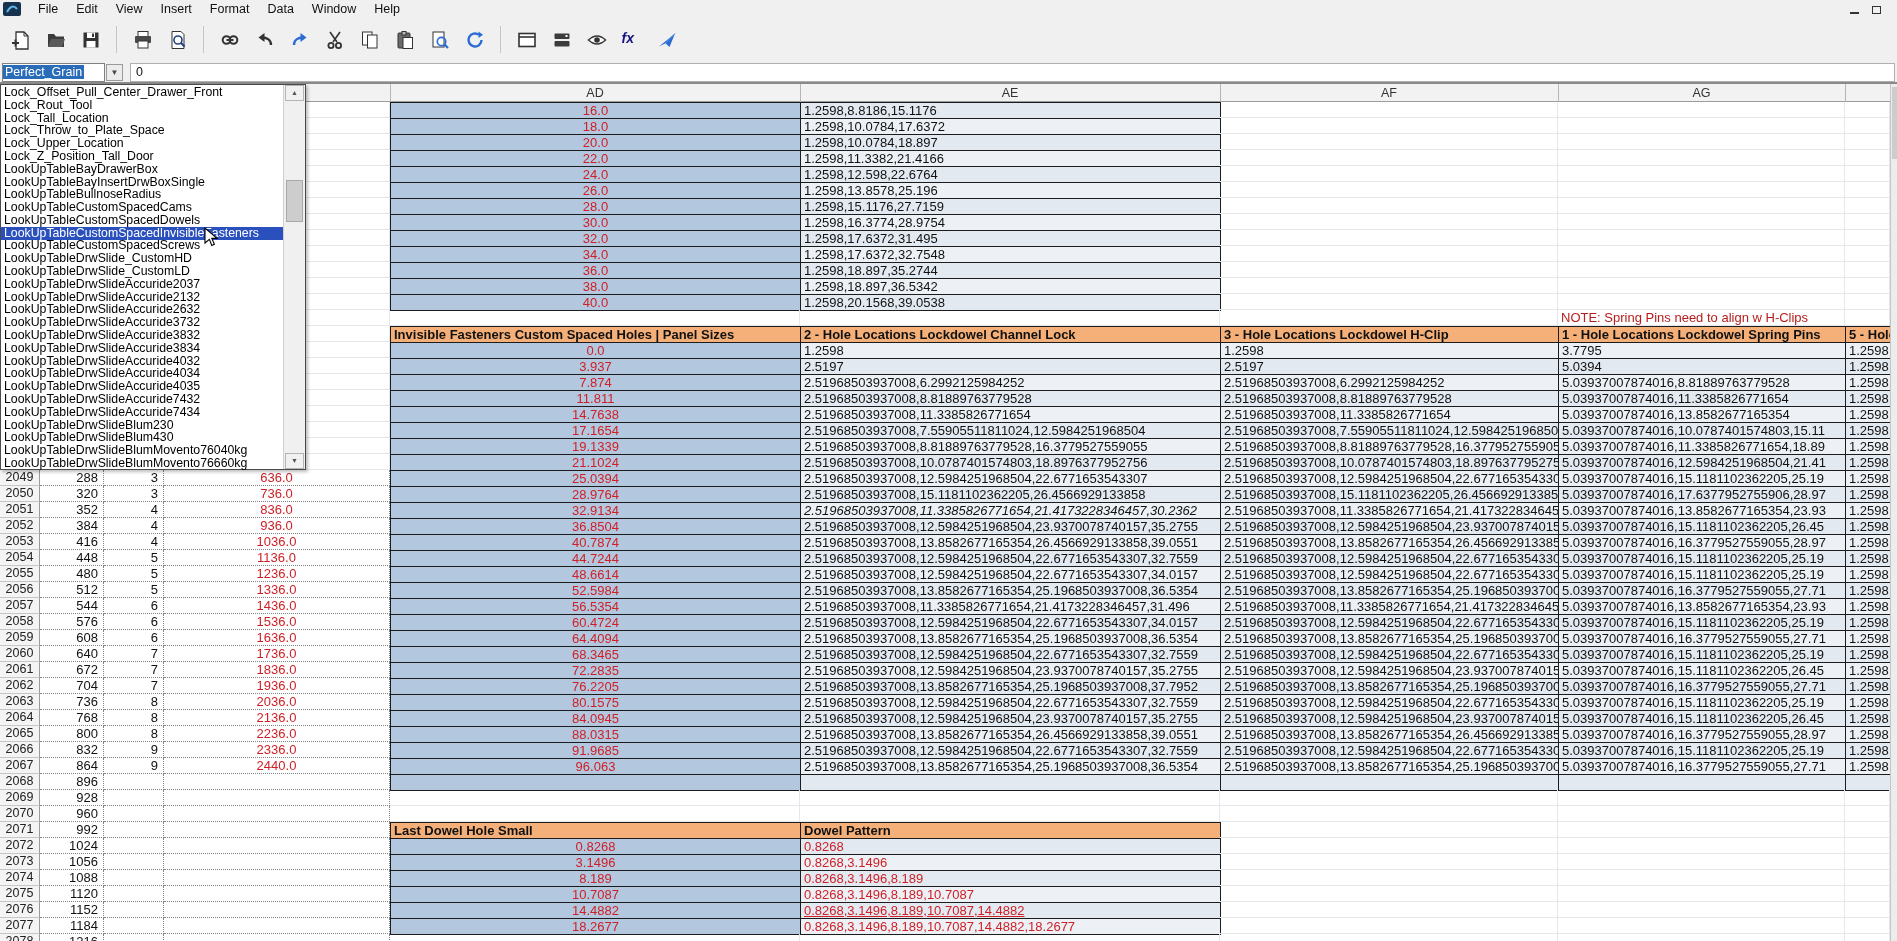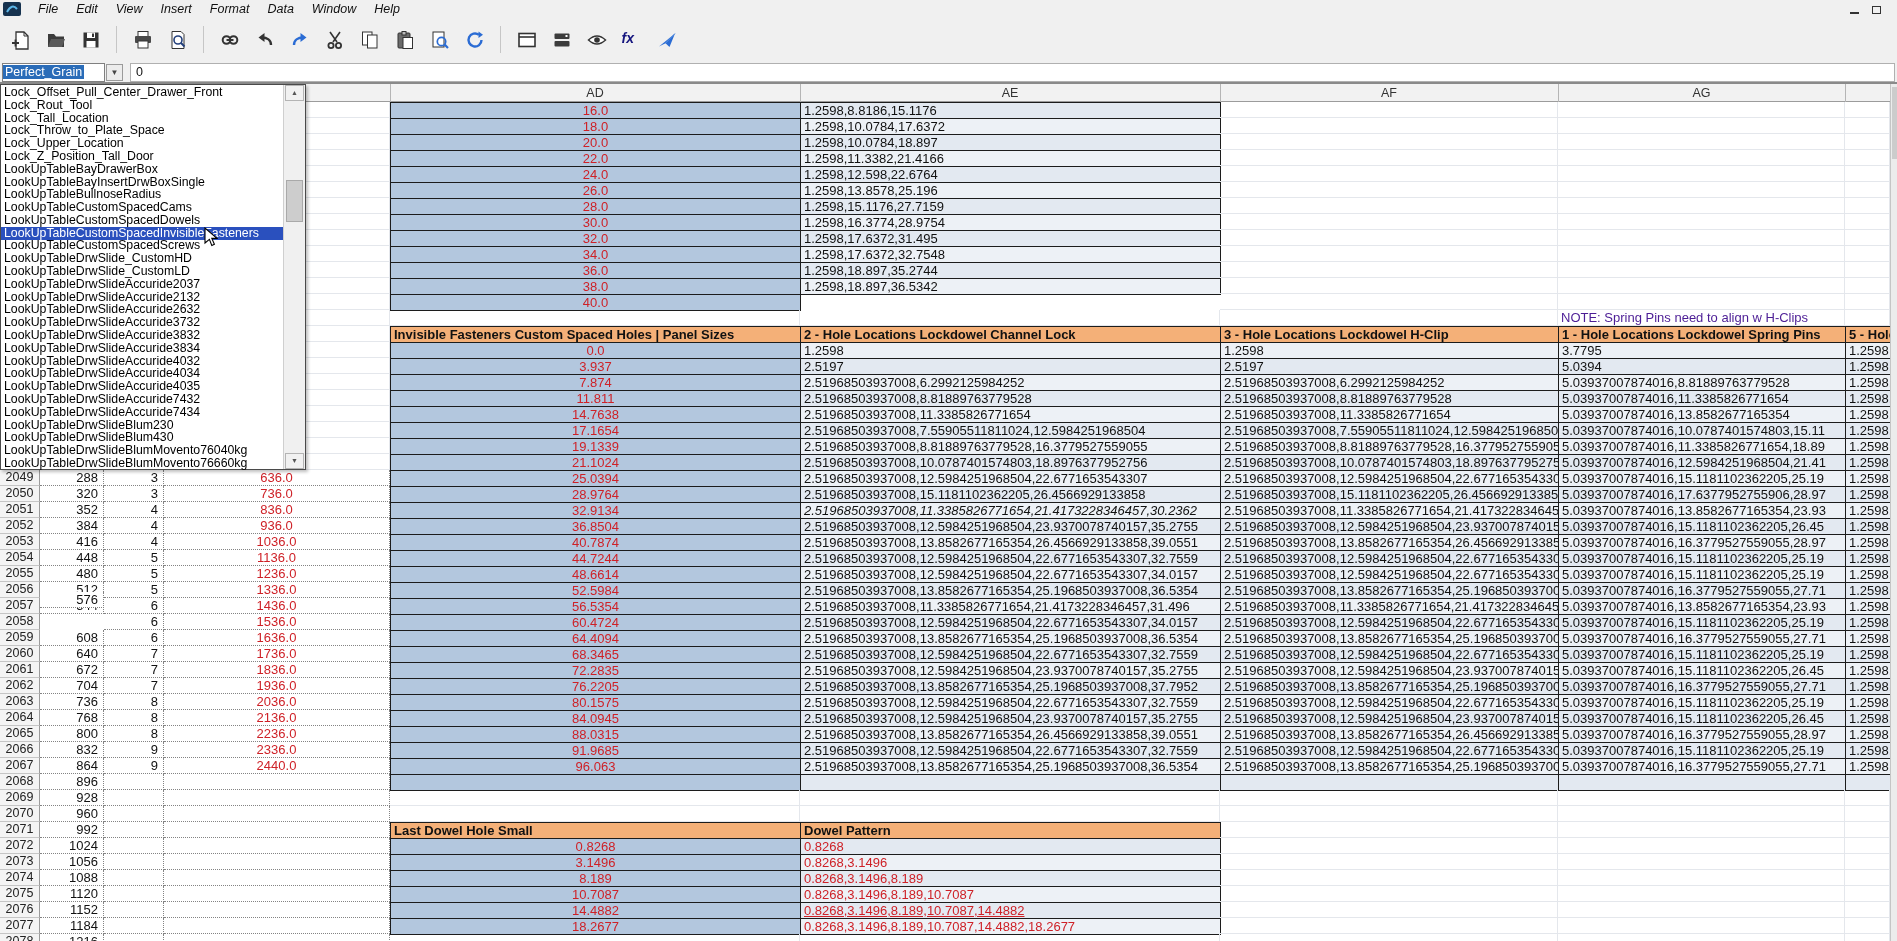--- a/index.html
+++ b/index.html
@@ -2,21 +2,21 @@
 <html><head>
 <meta charset="utf-8">
 <style>
   html,body{margin:0;padding:0;width:1897px;height:941px;overflow:hidden;background:#fff;
     font-family:"Liberation Sans",sans-serif;}
   .app{position:relative;width:1897px;height:941px;}
 
   
   .menubar{height:17px;background:#f0f0f0;display:flex;align-items:center;padding-left:3px;font-size:12.5px;}
   .appicon{width:18px;height:14px;margin-right:8px;}
-  .menu-item{padding:0 9px;color:#111;font-style:italic;}
+  .menu-item{padding:0 9px;color:#111;}
   .wincontrols{margin-left:auto;display:flex;gap:10px;padding-right:14px;}
   .winbtn{width:12px;height:10px;display:flex;align-items:flex-end;justify-content:center;}
 
   .toolbar{height:45px;background:#f0f0f0;display:flex;align-items:center;padding-left:8px;gap:10px;}
   .tb-btn{width:25px;height:25px;display:flex;align-items:center;justify-content:center;}
   .tb-btn svg{width:20px;height:20px;}
   .tb-divider{width:1px;height:27px;background:#c6c6c6;margin:0 3px;}
   .fxtxt{font-size:14px;font-style:italic;font-weight:bold;color:#15157e;}
 
   .formularow{height:22px;background:#f0f0f0;display:flex;align-items:center;padding-left:2px;
@@ -45,21 +45,21 @@
   .lt1{background:#edf1f6;}
   .or{background:#f4b078;font-weight:bold;padding-left:3px;}
   .gr{border-right:1px solid #e4e7ec;border-bottom:1px solid #e4e7ec;}
   .dot{border-right:1px dotted #838383;border-bottom:1px dotted #838383;text-align:right;
     padding-right:5px;background:#fff;}
   .acred{text-align:center;color:#ce2127;padding-right:0;}
   .hdrn{background:#f4f4f4;border-right:1px solid #9b9b9b;border-bottom:1px solid #c6c6c6;
     text-align:center;font-size:12.5px;color:#222;}
   .lpad{padding-left:3px;}
   .redtxt{color:#ce2127;}
-  .notetxt{font-size:13px;color:#4c1d95;background:transparent;}
+  .notetxt{font-size:13px;color:#b91c1c;background:transparent;}
 
   
   .dd{position:absolute;left:0;top:84px;width:306px;height:386px;background:#fff;
     border:1px solid #4a4a4a;box-sizing:border-box;z-index:40;box-shadow:2px 2px 3px rgba(0,0,0,.25);}
   .dd-item{position:absolute;left:0;width:283px;height:13px;font-size:12.3px;line-height:13px;
     padding-left:3px;white-space:nowrap;overflow:hidden;color:#000;box-sizing:border-box;}
   .dd-item.sel{background:#2a50be;color:#fff;}
   .dd-sb{position:absolute;right:0;top:0;width:21px;height:384px;background:#f0f0f0;
     border-left:1px solid #cfcfcf;}
   .dd-btn{position:absolute;left:1px;width:19px;height:16px;background:#f1f1f1;border:1px solid #b4b4b4;
@@ -355,20 +355,21 @@
       <div class="cell gr" style="left: 1558px; top: 178px; width: 287px; height: 16px;"></div>
       <div class="cell gr" style="left: 1845px; top: 178px; width: 45px; height: 16px;"></div>
       <div class="cell gr" style="left: 164px; top: 194px; width: 226px; height: 16px;"></div>
       <div class="cell bd blue" style="left: 390px; top: 194px; width: 411px; height: 17px;">38.0</div>
       <div class="cell bd lt1 lpad" style="left: 800px; top: 194px; width: 421px; height: 17px;">1.2598,18.897,36.5342</div>
       <div class="cell gr" style="left: 1220px; top: 194px; width: 338px; height: 16px;"></div>
       <div class="cell gr" style="left: 1558px; top: 194px; width: 287px; height: 16px;"></div>
       <div class="cell gr" style="left: 1845px; top: 194px; width: 45px; height: 16px;"></div>
       <div class="cell gr" style="left: 164px; top: 210px; width: 226px; height: 16px;"></div>
       <div class="cell bd blue" style="left: 390px; top: 210px; width: 411px; height: 17px;">40.0</div>
+      <div class="cell bd lt0 lpad" style="left: 800px; top: 210px; width: 421px; height: 17px;">1.2598,20.1568,39.0538</div>
       <div class="cell gr" style="left: 1220px; top: 210px; width: 338px; height: 16px;"></div>
       <div class="cell gr" style="left: 1558px; top: 210px; width: 287px; height: 16px;"></div>
       <div class="cell gr" style="left: 1845px; top: 210px; width: 45px; height: 16px;"></div>
       <div class="cell gr" style="left: 164px; top: 226px; width: 226px; height: 16px;"></div>
       <div class="cell gr" style="left: 390px; top: 226px; width: 410px; height: 16px;"></div>
       <div class="cell gr" style="left: 800px; top: 226px; width: 420px; height: 16px;"></div>
       <div class="cell gr" style="left: 1220px; top: 226px; width: 338px; height: 16px;"></div>
       <div class="cell gr" style="left: 1558px; top: 226px; width: 287px; height: 16px;"></div>
       <div class="cell gr" style="left: 1845px; top: 226px; width: 45px; height: 16px;"></div>
       <div class="cell notetxt" style="left: 1561px; top: 226px; width: 330px; height: 16px;">NOTE: Spring Pins need to align w H-Clips</div>
@@ -501,21 +502,21 @@
       <div class="cell hdrn" style="left: 0px; top: 514px; width: 40px; height: 16px;">2057</div>
       <div class="cell dot" style="left: 40px; top: 514px; width: 64px; height: 16px;">544</div>
       <div class="cell dot" style="left: 104px; top: 514px; width: 60px; height: 16px;">6</div>
       <div class="cell dot acred" style="left: 164px; top: 514px; width: 226px; height: 16px;">1436.0</div>
       <div class="cell bd blue" style="left: 390px; top: 514px; width: 411px; height: 17px;">56.5354</div>
       <div class="cell bd lt1 lpad" style="left: 800px; top: 514px; width: 421px; height: 17px;">2.51968503937008,11.3385826771654,21.4173228346457,31.496</div>
       <div class="cell bd lt1 lpad" style="left: 1220px; top: 514px; width: 339px; height: 17px;">2.51968503937008,11.3385826771654,21.4173228346457</div>
       <div class="cell bd lt1 lpad" style="left: 1558px; top: 514px; width: 288px; height: 17px;">5.03937007874016,13.8582677165354,23.93</div>
       <div class="cell bd lt1 lpad" style="left: 1845px; top: 514px; width: 46px; height: 17px;">1.2598,5</div>
       <div class="cell hdrn" style="left: 0px; top: 530px; width: 40px; height: 16px;">2058</div>
-      <div class="cell dot" style="left: 40px; top: 508px; width: 64px; height: 16px;">576</div>
+      <div class="cell dot" style="left: 40px; top: 530px; width: 64px; height: 16px;">576</div>
       <div class="cell dot" style="left: 104px; top: 530px; width: 60px; height: 16px;">6</div>
       <div class="cell dot acred" style="left: 164px; top: 530px; width: 226px; height: 16px;">1536.0</div>
       <div class="cell bd blue" style="left: 390px; top: 530px; width: 411px; height: 17px;">60.4724</div>
       <div class="cell bd lt0 lpad" style="left: 800px; top: 530px; width: 421px; height: 17px;">2.51968503937008,12.5984251968504,22.6771653543307,34.0157</div>
       <div class="cell bd lt0 lpad" style="left: 1220px; top: 530px; width: 339px; height: 17px;">2.51968503937008,12.5984251968504,22.6771653543307</div>
       <div class="cell bd lt0 lpad" style="left: 1558px; top: 530px; width: 288px; height: 17px;">5.03937007874016,15.1181102362205,25.19</div>
       <div class="cell bd lt0 lpad" style="left: 1845px; top: 530px; width: 46px; height: 17px;">1.2598,5</div>
       <div class="cell hdrn" style="left: 0px; top: 546px; width: 40px; height: 16px;">2059</div>
       <div class="cell dot" style="left: 40px; top: 546px; width: 64px; height: 16px;">608</div>
       <div class="cell dot" style="left: 104px; top: 546px; width: 60px; height: 16px;">6</div>

